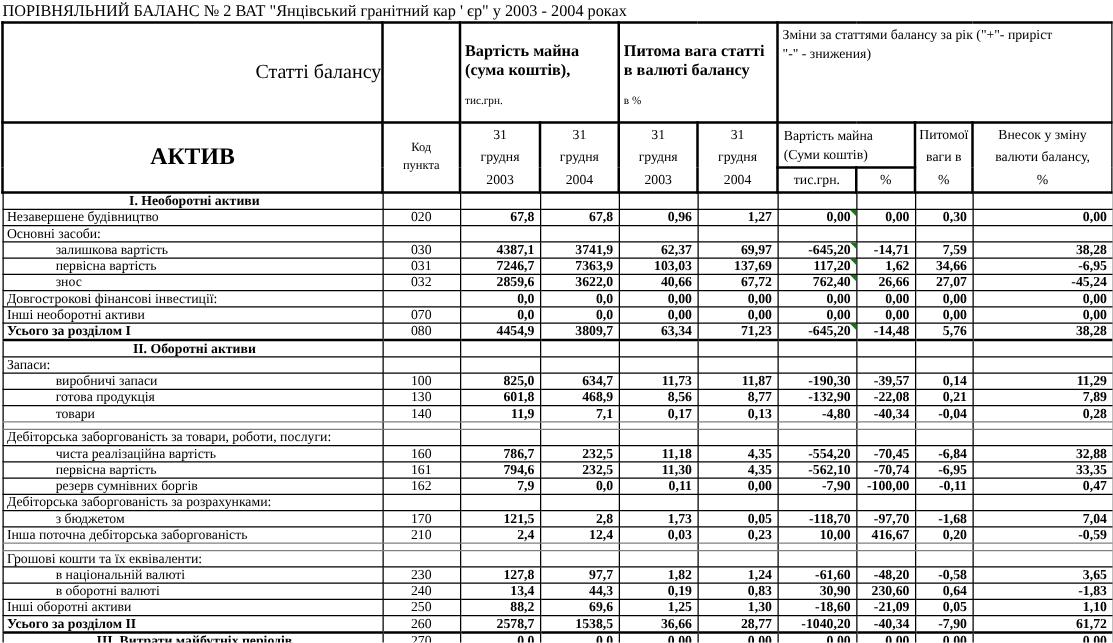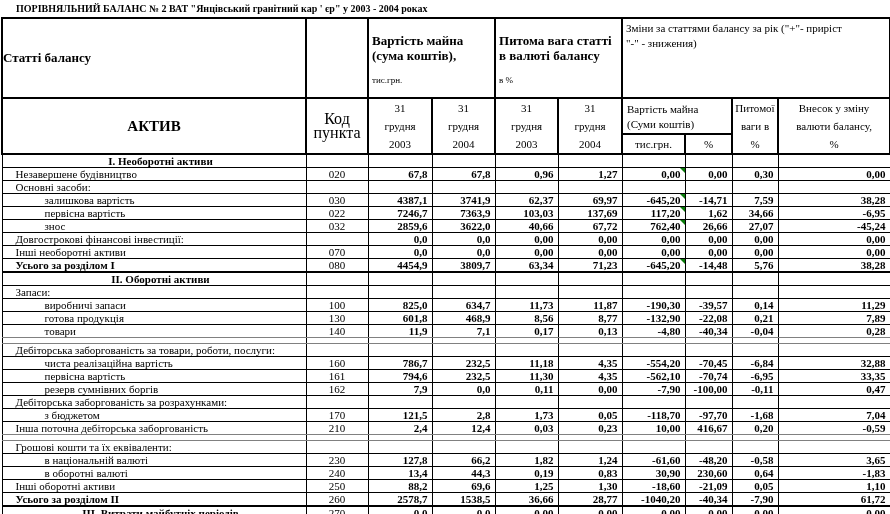--- a/index.html
+++ b/index.html
@@ -1,42 +1,42 @@
 <!DOCTYPE html>
 <html><head>
 <meta charset="utf-8">
 <style>
   html,body{margin:0;padding:0;background:#fff;}
   body{width:890px;height:514px;overflow:hidden;color:#000;
        font-family:"Liberation Serif","DejaVu Serif",serif;}
-  .title{font-weight:bold;font-size:10px;line-height:16px;padding:1px 0 0 16px;white-space:nowrap;}
+  .title{font-weight:normal;font-size:13px;line-height:16px;padding:1px 0 0 2px;white-space:nowrap;}
   table{border-collapse:collapse;table-layout:fixed;width:888px;margin-left:1px;}
   td{border:1px solid #000;overflow:hidden;position:relative;vertical-align:middle;
      font-size:11px;line-height:12px;padding:0;}
   
   thead td{border-width:2px;white-space:pre-line;}
   tr.h1 td{height:46px;}
-  .hc-articles{text-align:left;font-size:13px;font-weight:bold;}
+  .hc-articles{text-align:right;font-size:16px;}
   .hgroup{vertical-align:top;padding:2px 2px 0 3px;}
   .hgroup .gb{font-weight:bold;font-size:13px;line-height:15px;}
   .hgroup .gsmall{font-size:9px;line-height:10px;}
   .hc-changes{vertical-align:top;text-align:left;font-size:11px;line-height:15px;padding:2px 2px 0 3px;margin-top:28px;}
   tr.h2 td{text-align:center;}
-  .hc-aktiv{font-weight:bold;font-size:15px;}
-  .hc-code{font-size:16px;line-height:14px;}
+  .hc-aktiv{font-weight:bold;font-size:19px;}
+  .hc-code{font-size:10px;line-height:14px;}
   .hc-date{font-size:11px;line-height:18px;}
   .hc-chgval{text-align:left !important;vertical-align:top;padding:3px 2px 0 4px;font-size:11px;line-height:15px;}
   tr.h3 td{height:18px;text-align:center;font-size:11px;}
   
   tbody tr.row{height:13px;}
   tbody tr.sec{height:13px;}
   tbody tr.sep{height:6px;}
   tbody tr.sep td{border-top:1px solid #808080;border-bottom:1px solid #808080;}
   tbody tr.presep td{border-bottom-color:#808080;}
-  td.lab{text-align:left;padding-left:13px;}
+  td.lab{text-align:left;padding-left:3px;}
   td.lab.ind{padding-left:42px;}
   td.ctr{text-align:center;}
   td.b{font-weight:bold;}
   td.code{text-align:center;}
   td.num{text-align:right;padding-right:4px;font-weight:bold;}
   tr.thick td{border-bottom-width:2px;}
   .gm{position:absolute;top:0;right:0;width:0;height:0;
       border-top:5px solid #0a7d0a;border-left:5px solid transparent;}
 </style>
 </head>
@@ -148,21 +148,21 @@
         <td class="num">3741,9</td>
         <td class="num">62,37</td>
         <td class="num">69,97</td>
         <td class="num">-645,20<i class="gm"></i></td>
         <td class="num">-14,71</td>
         <td class="num">7,59</td>
         <td class="num">38,28</td>
       </tr>
       <tr class="row">
         <td class="lab ind">первісна вартість</td>
-        <td class="code">022</td>
+        <td class="code">031</td>
         <td class="num">7246,7</td>
         <td class="num">7363,9</td>
         <td class="num">103,03</td>
         <td class="num">137,69</td>
         <td class="num">117,20<i class="gm"></i></td>
         <td class="num">1,62</td>
         <td class="num">34,66</td>
         <td class="num">-6,95</td>
       </tr>
       <tr class="row">
@@ -390,21 +390,21 @@
         <td class="num"></td>
         <td class="num"></td>
         <td class="num"></td>
         <td class="num"></td>
         <td class="num"></td>
       </tr>
       <tr class="row">
         <td class="lab ind">в національній валюті</td>
         <td class="code">230</td>
         <td class="num">127,8</td>
-        <td class="num">66,2</td>
+        <td class="num">97,7</td>
         <td class="num">1,82</td>
         <td class="num">1,24</td>
         <td class="num">-61,60</td>
         <td class="num">-48,20</td>
         <td class="num">-0,58</td>
         <td class="num">3,65</td>
       </tr>
       <tr class="row">
         <td class="lab ind">в оборотні валюті</td>
         <td class="code">240</td>

